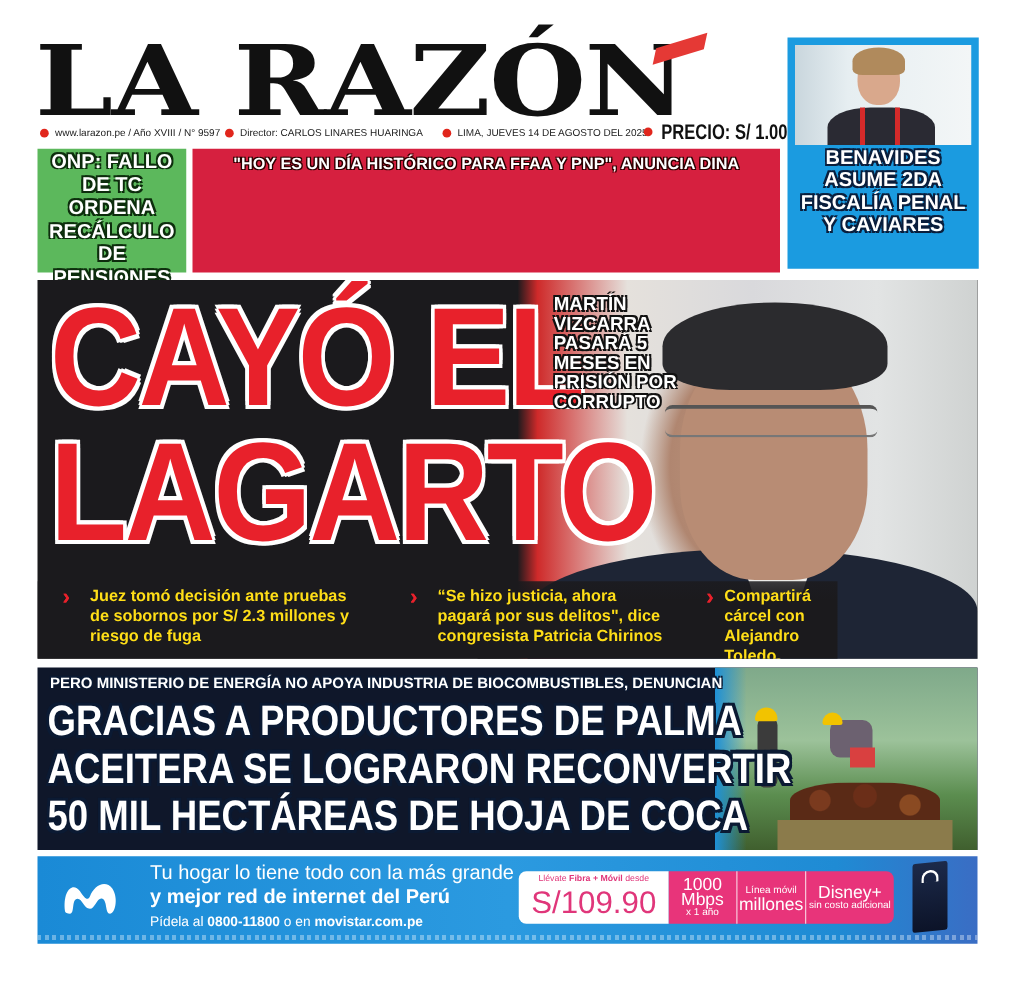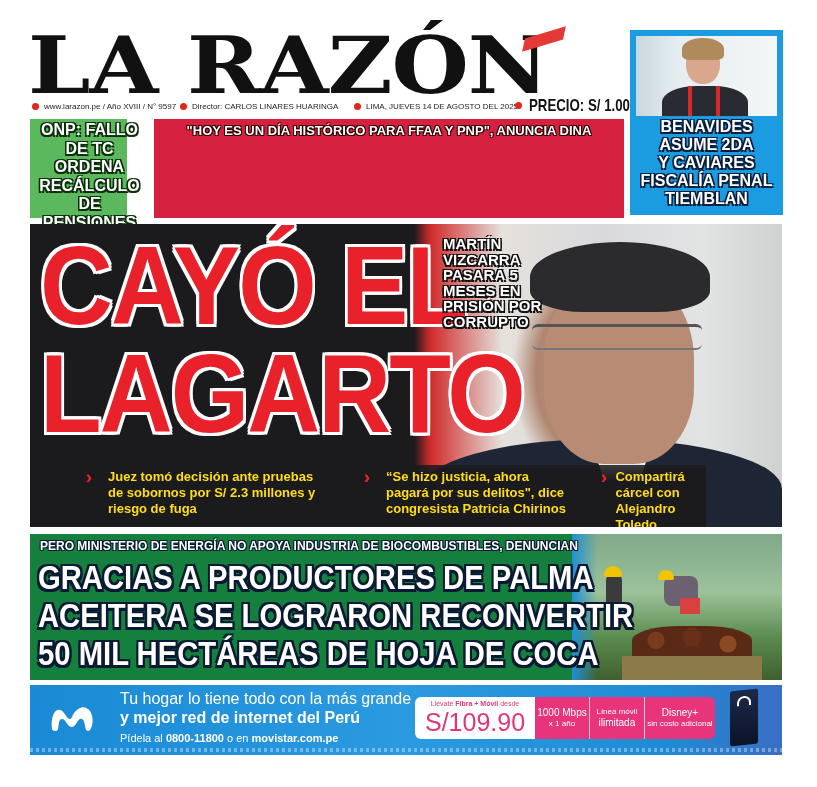--- a/index.html
+++ b/index.html
@@ -30,21 +30,21 @@
       background: linear-gradient(90deg, #c9d6dd 0%, #e6eef1 30%, #f3f6f7 100%); overflow: hidden; }
     .face { position:absolute; left: 50px; top: 6px; width: 34px; height: 42px; border-radius: 50% 50% 45% 45%; background: #d9a88c; }
     .hair { position:absolute; left: 46px; top: 2px; width: 42px; height: 22px; border-radius: 50% 50% 20% 20%; background: #b08a5c; }
     .suit { position:absolute; left: 26px; top: 50px; width: 86px; height: 40px; border-radius: 40% 40% 0 0; background: #2a2a33; }
     .sash { position:absolute; left: 52px; top: 50px; width: 32px; height: 30px; border-left: 4px solid #d42a2a; border-right: 4px solid #d42a2a; }
     .side-headline { left: 0; top: 88px; width: 153px; text-align: center; color: #fff; font-weight: 900;
       font-size: 16px; line-height: 18px; font-family: "Liberation Sans Narrow", "Liberation Sans", sans-serif;
       text-shadow: -1.5px -1.5px 0 #0a1e3c, 1.5px -1.5px 0 #0a1e3c, -1.5px 1.5px 0 #0a1e3c, 1.5px 1.5px 0 #0a1e3c; }
 
     
-    .green-box { left: 30px; top: 119px; width: 97px; height: 99px; background: #5cb85c; }
+    .green-box { left: 30px; top: 119px; width: 119px; height: 99px; background: #5cb85c; }
     .green-text { left: 0; top: 2px; width: 119px; text-align: center; color: #fff; font-weight: 900; font-size: 16px; line-height: 18.5px;
       text-shadow: -1.5px -1.5px 0 #0d2d0d, 1.5px -1.5px 0 #0d2d0d, -1.5px 1.5px 0 #0d2d0d, 1.5px 1.5px 0 #0d2d0d; }
 
     
     .red-box { left: 154px; top: 119px; width: 470px; height: 99px; background: #d6203f; }
     .red-kicker { left: 0; top: 4px; width: 470px; text-align: center; color: #fff; font-weight: 900; font-size: 13px; line-height: 16px; white-space: nowrap;
       text-shadow: -1px -1px 0 #2b0000, 1px -1px 0 #2b0000, -1px 1px 0 #2b0000, 1px 1px 0 #2b0000; }
     .red-head { left: 0; top: 22px; width: 470px; text-align: center; color: #ffde17; font-weight: 900; font-size: 29px; line-height: 36px; white-space: nowrap;
       text-shadow: -2px -2px 0 #111, 2px -2px 0 #111, -2px 2px 0 #111, 2px 2px 0 #111, 0 2px 0 #111, 2px 0 0 #111; }
 
@@ -58,27 +58,27 @@
     .pres-hair { right: 72px; top: 18px; width: 180px; height: 70px; border-radius: 50% 50% 30% 30%; background: #2b2b2e; }
     .pres-face { right: 88px; top: 50px; width: 150px; height: 190px; border-radius: 45% 45% 40% 40%; background: #b88c74; }
     .pres-glasses { right: 80px; top: 100px; width: 170px; height: 26px; border-top: 3px solid #555; border-bottom: 2px solid #777; border-radius: 6px; }
     .pres-suit { right: 0; top: 215px; width: 360px; height: 100px; border-radius: 60% 60% 0 0; background: #1e2535; }
     .pres-collar { right: 130px; top: 220px; width: 60px; height: 90px; background: #ecebe8; clip-path: polygon(0 0, 100% 0, 50% 100%); }
     .lead-head { left: 10px; top: 8px; color: #e8212b; font-weight: 900; font-family: "Liberation Sans Narrow", "Liberation Sans", sans-serif;
       font-size: 112px; line-height: 108px; letter-spacing: -2px; white-space: nowrap; transform: scaleX(0.9); transform-origin: left top;
       text-shadow: -3px -3px 0 #fff, 3px -3px 0 #fff, -3px 3px 0 #fff, 3px 3px 0 #fff, 0 3px 0 #fff, 3px 0 0 #fff, -3px 0 0 #fff, 0 -3px 0 #fff; }
     .lead-kicker { left: 413px; top: 12px; color: #ffffff; font-weight: 900; font-size: 15px; line-height: 15.5px;
       text-shadow: -1.5px -1.5px 0 #111, 1.5px -1.5px 0 #111, -1.5px 1.5px 0 #111, 1.5px 1.5px 0 #111; }
-    .bullets { left: 0; top: 241px; width: 640px; height: 62px; background: linear-gradient(180deg, rgba(27,26,29,0.85), #1b1a1d 25%); margin-left: 36px; }
+    .bullets { left: 0; top: 241px; width: 640px; height: 62px; background: linear-gradient(180deg, rgba(27,26,29,0.85), #1b1a1d 25%); }
     .bullet { position: absolute; top: 4px; display: flex; gap: 4px; }
     .chev { color: #e8212b; font-weight: 900; font-size: 18px; line-height: 16px; letter-spacing: -6px; width: 18px; }
     .bullet-text { color: #ffde17; font-weight: bold; font-size: 13px; line-height: 16px; }
 
     
-    .palm { left: 30px; top: 534px; width: 752px; height: 146px; background: #15803d; overflow: hidden; }
+    .palm { left: 30px; top: 534px; width: 752px; height: 146px; background: #0f172a; overflow: hidden; }
     .palm-photo { right: 0; top: 0; width: 210px; height: 146px;
       background: linear-gradient(90deg, rgba(30,144,214,1) 0%, rgba(30,144,214,0) 12%),
                   linear-gradient(180deg, #7fa98a 0%, #9cc29a 40%, #5b8d4f 70%, #405f2e 100%); }
     .palm-fruit { position:absolute; left: 60px; top: 92px; width: 120px; height: 36px; border-radius: 40% 40% 10% 10%; background: radial-gradient(circle at 20% 40%, #7a3a1e 0 8px, transparent 9px), radial-gradient(circle at 50% 30%, #6b2e18 0 9px, transparent 10px), radial-gradient(circle at 80% 50%, #8a4a22 0 8px, transparent 9px), #5a2a16; }
     .palm-cart { position:absolute; left: 50px; top: 122px; width: 140px; height: 24px; background: #8b7b4b; }
     .worker1 { position:absolute; left: 34px; top: 40px; width: 16px; height: 56px; background: #3b3b3b; border-radius: 6px; }
     .helmet1 { position:absolute; left: 32px; top: 32px; width: 18px; height: 11px; border-radius: 9px 9px 2px 2px; background: #f2c300; }
     .worker2 { position:absolute; left: 92px; top: 42px; width: 34px; height: 30px; background: #6c6170; border-radius: 8px; }
     .shorts2 { position:absolute; left: 108px; top: 64px; width: 20px; height: 16px; background: #d94040; }
     .helmet2 { position:absolute; left: 86px; top: 36px; width: 16px; height: 10px; border-radius: 8px 8px 2px 2px; background: #f2c300; }
@@ -97,21 +97,21 @@
     .ad-line2 { left: 90px; top: 23px; color: #fff; font-size: 16px; font-weight: bold; line-height: 20px; white-space: nowrap; }
     .ad-line3 { left: 90px; top: 47px; color: #fff; font-size: 11px; line-height: 12px; white-space: nowrap; }
     .ad-line3 b { font-weight: bold; }
     .ad-offer { left: 385px; top: 12px; width: 120px; height: 42px; background: #fff; border-radius: 6px 0 0 6px; }
     .offer-label { position:absolute; left: 0; top: 3px; width: 120px; text-align: center; font-size: 7px; color: #e0367a; }
     .offer-label b { font-weight: bold; }
     .offer-price { position:absolute; left: 0; top: 11px; width: 120px; text-align: center; font-size: 25px; color: #e0367a; line-height: 28px; }
     .ad-pink { left: 505px; top: 12px; width: 180px; height: 42px; background: #e8347a; border-radius: 0 6px 6px 0; display: flex; }
     .pink-cell { flex: 1; color: #fff; text-align: center; font-size: 8px; line-height: 10px; display: flex; flex-direction: column; justify-content: center; border-right: 1px solid rgba(255,255,255,0.7); }
     .pink-cell:last-child { border-right: none; flex: 1.3; }
-    .pink-main { font-size: 10px; line-height: 12px; }
+    .pink-main { font-size: 14px; line-height: 12px; }
     .award { left: 700px; top: 5px; width: 28px; height: 55px; background: linear-gradient(180deg, #1c2a4a, #0c1328); border-radius: 2px; transform: skewY(-6deg); }
     .award-icon { position:absolute; left: 7px; top: 6px; width: 14px; height: 10px; border: 2px solid #fff; border-bottom: none; border-radius: 8px 8px 0 0; }
     .ad-fine { left: 0; top: 63px; width: 752px; height: 4px; background: repeating-linear-gradient(90deg, rgba(255,255,255,0.35) 0 3px, transparent 3px 6px); }
   </style>
 </head>
 <body>
 
 <div class="abs masthead-title">LA RAZÓN</div>
 <div class="abs masthead-accent"></div>
 
@@ -137,23 +137,22 @@
 <div class="abs side-box">
   <div class="abs side-photo">
     <div class="suit"></div>
     <div class="sash"></div>
     <div class="face"></div>
     <div class="hair"></div>
   </div>
   <div class="abs side-headline">
     <div>BENAVIDES</div>
     <div>ASUME 2DA</div>
+    <div>FISCALÍA PENAL</div>
     <div>Y CAVIARES</div>
-    <div>FISCALÍA PENAL</div>
-    <div>TIEMBLAN</div>
   </div>
 </div>
 
 <div class="abs green-box">
   <div class="abs green-text">
     <div>ONP: FALLO</div>
     <div>DE TC ORDENA</div>
     <div>RECÁLCULO</div>
     <div>DE PENSIONES</div>
     <div>CON AUMENTOS</div>
@@ -247,21 +246,21 @@
     </div>
     <div class="offer-price">S/109.90</div>
   </div>
   <div class="abs ad-pink">
     <div class="pink-cell">
       <span class="pink-main">1000 Mbps</span>
       <span>x 1 año</span>
     </div>
     <div class="pink-cell">
       <span>Línea móvil</span>
-      <span class="pink-main">ilimitada</span>
+      <span class="pink-main">millones</span>
     </div>
     <div class="pink-cell">
       <span class="pink-main">Disney+</span>
       <span>sin costo adicional</span>
     </div>
   </div>
   <div class="abs award">
     <div class="award-icon"></div>
   </div>
   <div class="abs ad-fine"></div>

